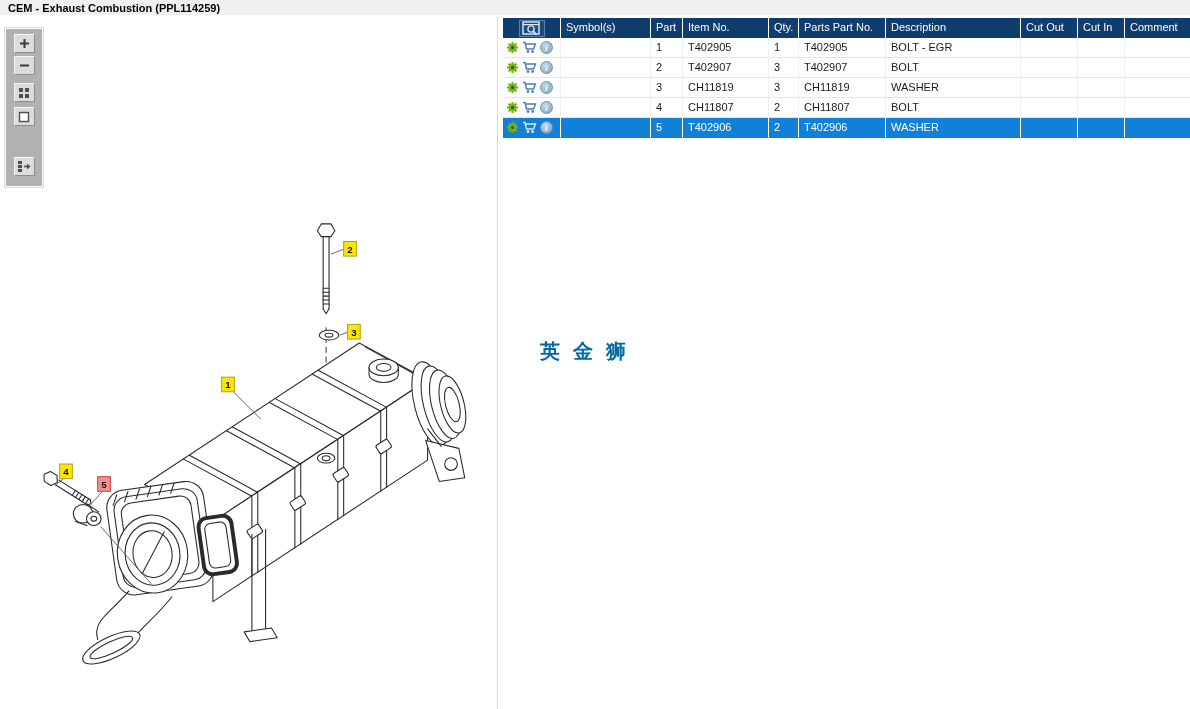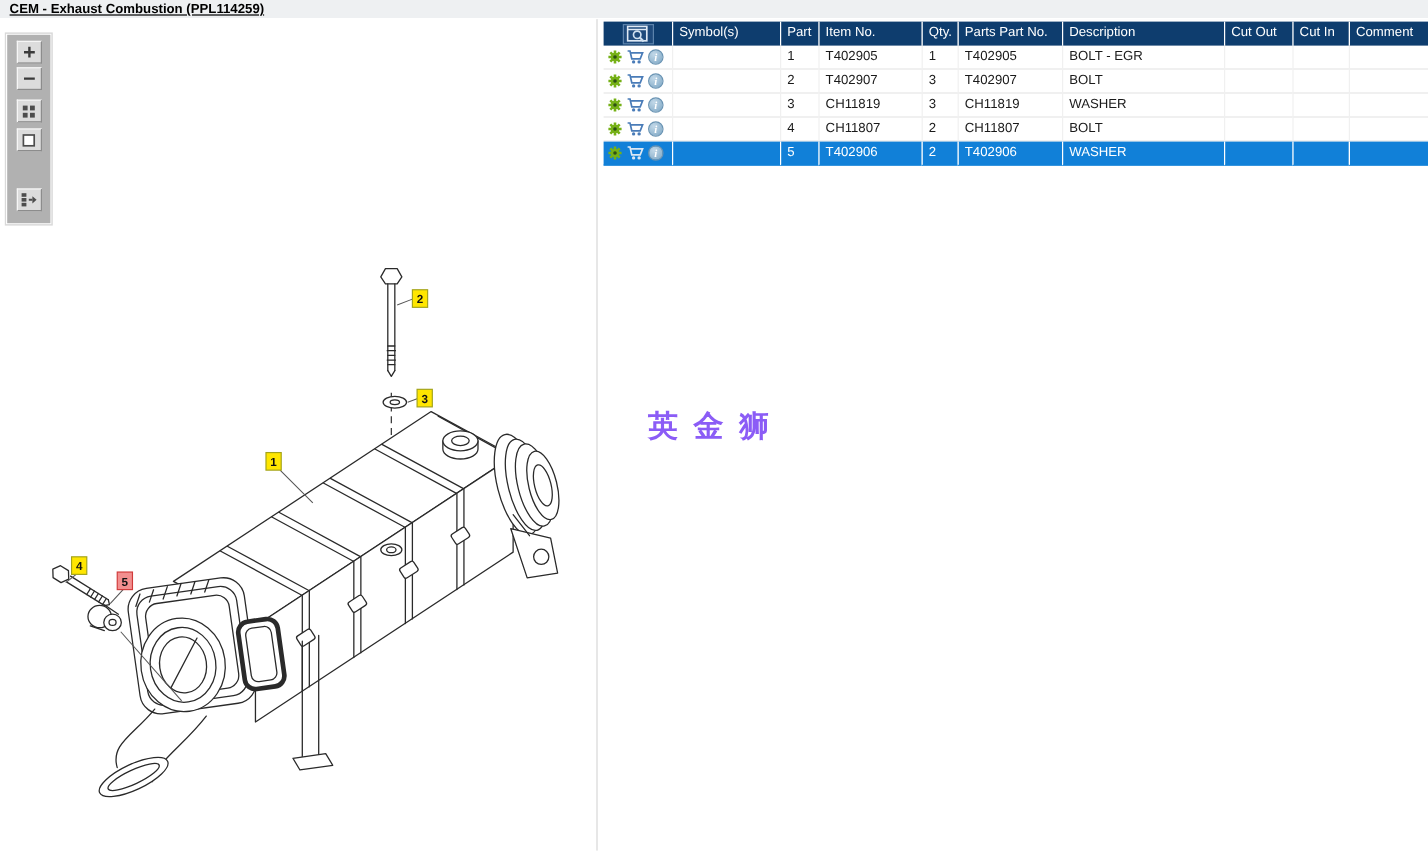--- a/index.html
+++ b/index.html
@@ -3,21 +3,21 @@
 <meta charset="utf-8">
 <style>
   * { box-sizing: border-box; margin: 0; padding: 0; }
   html,body { width:1190px; height:709px; background:#fff; overflow:hidden;
               font-family:"Liberation Sans", sans-serif; position:relative; }
 
   
   .titlebar { position:absolute; left:0; top:0; width:1190px; height:16px;
               background:#eef0f2; border-bottom:1px solid #fff;
               font-size:11px; font-weight:bold; color:#000;
-              padding:2px 0 0 8px;text-decoration:underline; }
+              padding:2px 0 0 8px; }
 
   
   .left-panel { position:absolute; left:0; top:16px; width:497px; height:693px; background:#fff; }
   .vdivider  { position:absolute; left:497px; top:16px; width:1px; height:693px; background:#d8d8d8; }
 
   
   .dtoolbar { position:absolute; left:5px; top:12px; width:38px; height:159px;
               background:#b1b1b1; border:1px solid #fdfdfd;
               box-shadow:0 0 0 1px #d9d9d9; padding-top:5px; }
   .tbtn { width:21px; height:19px; margin:0 auto; display:flex; align-items:center; justify-content:center;
@@ -43,22 +43,22 @@
                        border-bottom:1px solid #1181d8; }
   .trow.selected .td:first-child { border-left:none; }
   .trow { cursor:default; }
 
   .info-badge { width:13px; height:13px; border-radius:50%; flex:0 0 auto;
                 background:radial-gradient(circle at 35% 30%, #c2d8e8, #7ca6c4);
                 border:1px solid #6993b3; color:#fff; font:italic bold 9px "Liberation Serif", serif;
                 display:flex; align-items:center; justify-content:center; }
 
   
-  .watermark { position:absolute; left:37px; top:320px; font-size:25px; font-weight:bold;
-               letter-spacing:13px; color:#8b5cf6; white-space:nowrap; }
+  .watermark { position:absolute; left:37px; top:320px; font-size:20px; font-weight:bold;
+               letter-spacing:13px; color:#0369a1; white-space:nowrap; }
 
   
   svg.diagram { position:absolute; left:0; top:0; }
   .ln   { fill:none; stroke:#2a2a2a; stroke-width:1.1; stroke-linejoin:round; stroke-linecap:round; }
   .lnf  { fill:#fff;  stroke:#2a2a2a; stroke-width:1.1; stroke-linejoin:round; }
   .thin { fill:none; stroke:#555; stroke-width:0.9; }
   .callout-txt { font:bold 10px "Liberation Sans", sans-serif; fill:#111; text-anchor:middle; }
 </style>
 </head>
 <body>

